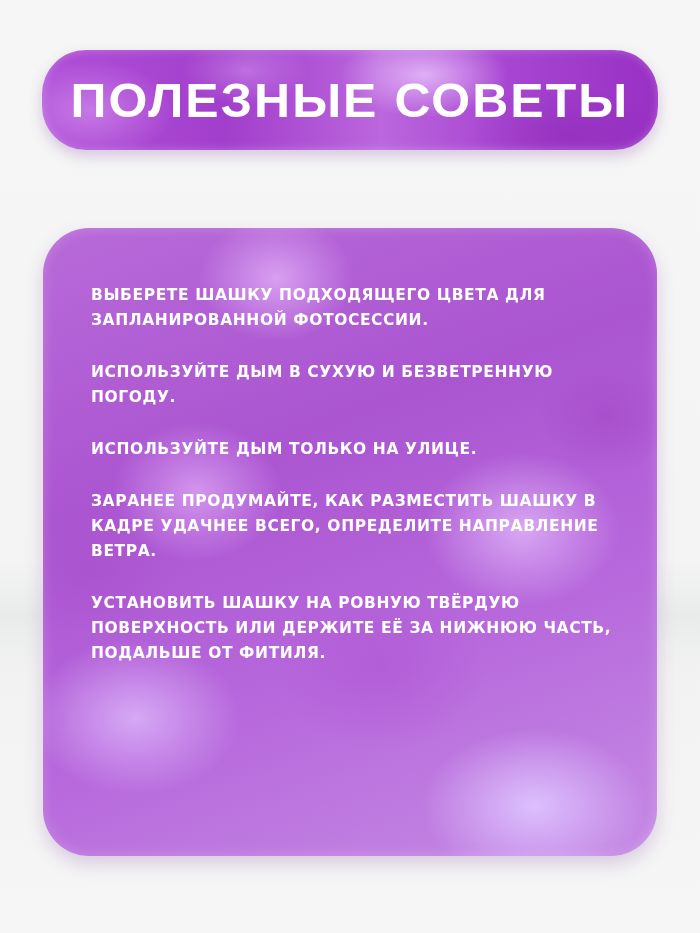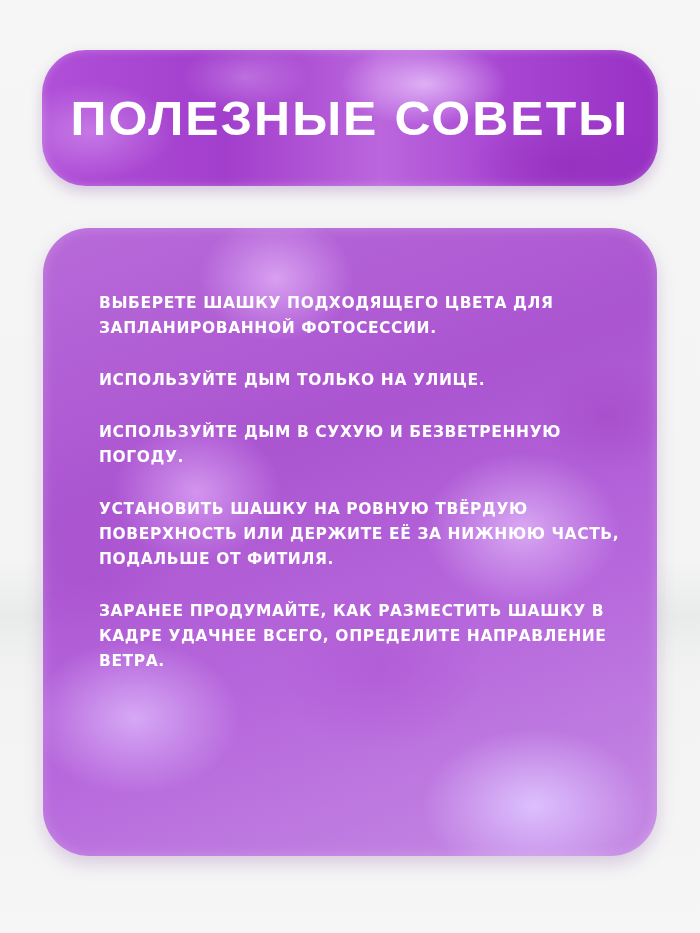--- a/index.html
+++ b/index.html
@@ -2,21 +2,21 @@
 <html><head>
 <meta charset="utf-8">
 <style>
   html, body { margin: 0; padding: 0; }
   body {
     width: 700px; height: 933px; overflow: hidden; position: relative;
     background: linear-gradient(180deg, #f6f6f6 0%, #f4f4f4 60%, #e9ebeb 66%, #f2f2f2 72%, #f6f6f6 100%);
     font-family: "DejaVu Sans", sans-serif;
   }
   .header-pill {
-    position: absolute; left: 42px; top: 50px; width: 616px; height: 136px;
+    position: absolute; left: 42px; top: 50px; width: 616px; height: 100px;
     border-radius: 44px;
     background:
       radial-gradient(ellipse 120px 60px at 62% 25%, rgba(230,190,250,0.85), rgba(230,190,250,0) 70%),
       radial-gradient(ellipse 90px 50px at 33% 20%, rgba(205,140,235,0.6), rgba(205,140,235,0) 70%),
       radial-gradient(ellipse 140px 70px at 85% 85%, rgba(140,40,180,0.55), rgba(140,40,180,0) 70%),
       radial-gradient(ellipse 120px 70px at 8% 60%, rgba(215,150,240,0.6), rgba(215,150,240,0) 70%),
       linear-gradient(90deg, #b04fd8 0%, #a23ecc 30%, #bb66dd 55%, #a846d2 75%, #9830c4 100%);
     box-shadow: 0 6px 14px rgba(120,60,150,0.25), inset 0 0 10px rgba(255,255,255,0.25);
     display: flex; align-items: center; justify-content: center;
   }
@@ -35,42 +35,42 @@
       radial-gradient(ellipse 100px 80px at 92% 30%, rgba(165,70,200,0.6), rgba(165,70,200,0) 70%),
       radial-gradient(ellipse 150px 120px at 55% 70%, rgba(175,85,210,0.55), rgba(175,85,210,0) 70%),
       radial-gradient(ellipse 150px 110px at 15% 78%, rgba(220,180,250,0.85), rgba(220,180,250,0) 70%),
       radial-gradient(ellipse 160px 110px at 80% 92%, rgba(222,195,255,0.95), rgba(222,195,255,0) 70%),
       radial-gradient(ellipse 120px 90px at 8% 55%, rgba(170,80,205,0.6), rgba(170,80,205,0) 70%),
       linear-gradient(160deg, #b86ad9 0%, #ab55d1 35%, #b768dc 65%, #c58ae4 100%);
     box-shadow: 0 8px 18px rgba(120,60,150,0.22), inset 0 0 14px rgba(255,255,255,0.2);
   }
   .tips {
     position: absolute; left: 48px; top: 55px; width: 540px;
-    margin: 8px; padding: 0; list-style: none;
+    margin: 0; padding: 0; list-style: none;
   }
   .tip {
     color: #ffffff; font-family: "DejaVu Sans", sans-serif; font-weight: 700;
     font-size: 15.5px; line-height: 25px; letter-spacing: 0.6px;
     text-transform: uppercase; margin: 0 0 27px 0; white-space: pre-line;
   }
 </style>
 </head>
 <body>
 
 <div class="header-pill">
   <div class="header-title">ПОЛЕЗНЫЕ СОВЕТЫ</div>
 </div>
 
 <div class="card">
   <ul class="tips">
     <li class="tip">ВЫБЕРЕТЕ ШАШКУ ПОДХОДЯЩЕГО ЦВЕТА ДЛЯ
 ЗАПЛАНИРОВАННОЙ ФОТОСЕССИИ.</li>
-    <li class="tip">ИСПОЛЬЗУЙТЕ ДЫМ ТОЛЬКО НА УЛИЦЕ.</li>
     <li class="tip">ИСПОЛЬЗУЙТЕ ДЫМ В СУХУЮ И БЕЗВЕТРЕННУЮ
 ПОГОДУ.</li>
+    <li class="tip">ИСПОЛЬЗУЙТЕ ДЫМ ТОЛЬКО НА УЛИЦЕ.</li>
+    <li class="tip">ЗАРАНЕЕ ПРОДУМАЙТЕ, КАК РАЗМЕСТИТЬ ШАШКУ В
+КАДРЕ УДАЧНЕЕ ВСЕГО, ОПРЕДЕЛИТЕ НАПРАВЛЕНИЕ
+ВЕТРА.</li>
     <li class="tip">УСТАНОВИТЬ ШАШКУ НА РОВНУЮ ТВЁРДУЮ
 ПОВЕРХНОСТЬ ИЛИ ДЕРЖИТЕ ЕЁ ЗА НИЖНЮЮ ЧАСТЬ,
 ПОДАЛЬШЕ ОТ ФИТИЛЯ.</li>
-    <li class="tip">ЗАРАНЕЕ ПРОДУМАЙТЕ, КАК РАЗМЕСТИТЬ ШАШКУ В
-КАДРЕ УДАЧНЕЕ ВСЕГО, ОПРЕДЕЛИТЕ НАПРАВЛЕНИЕ
-ВЕТРА.</li>
   </ul>
 </div>
 
 </body></html>

